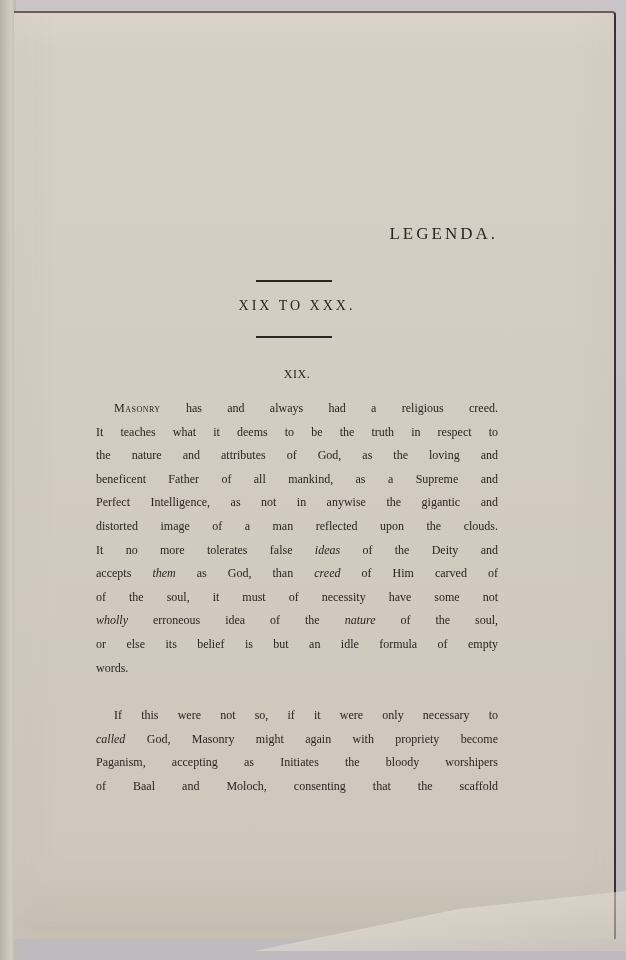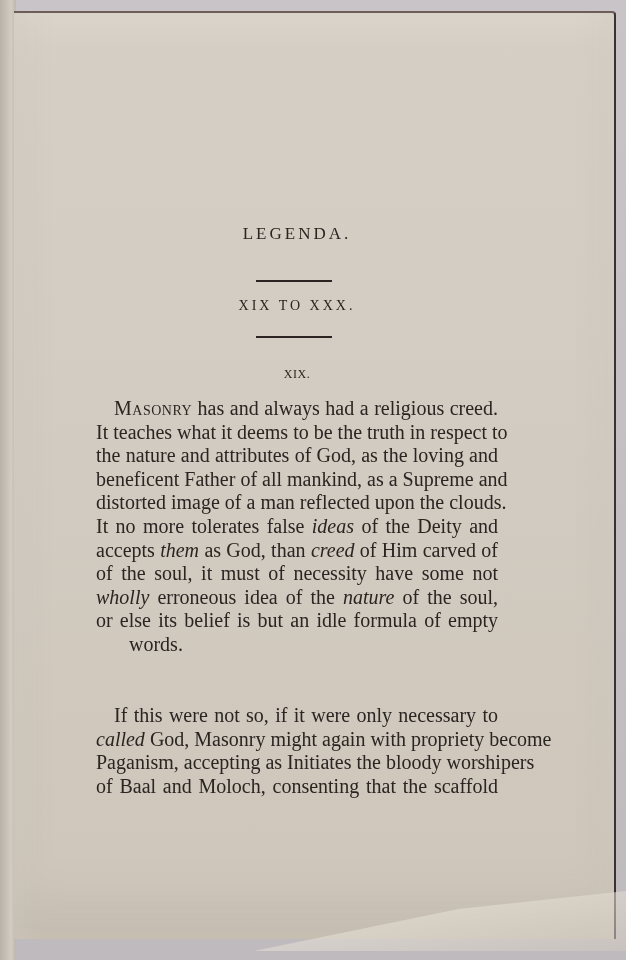--- a/index.html
+++ b/index.html
@@ -28,42 +28,42 @@
     position:absolute; left:240px; top:878px; width:372px; height:60px;
     background:linear-gradient(170deg, rgba(230,224,214,0.0) 0%, rgba(230,224,214,0.6) 40%, rgba(210,202,190,0.5) 100%);
     clip-path:polygon(0% 100%, 55% 30%, 100% 0%, 100% 100%);
   }
   .text-block {
     position:absolute; left:96px; top:0; width:402px;
     font-family:"Liberation Serif","DejaVu Serif",serif;
     color:#2a2422;
   }
   .title {
-    position:absolute; left:0; top:224px; width:402px; text-align:center;
+    position:absolute; left:0; top:224px; width:402px; text-align:right;
     font-size:17px; letter-spacing:3px; font-weight:normal;
   }
   .rule {
     position:absolute; height:2px; background:#2a2422; width:76px; left:160px;
   }
   .rule.r1 { top:280px; }
   .rule.r2 { top:336px; }
   .subtitle {
     position:absolute; left:0; top:298px; width:402px; text-align:center;
     font-size:14px; letter-spacing:3px;
   }
   .section {
     position:absolute; left:0; top:367px; width:402px; text-align:center;
     font-size:12px; letter-spacing:0.5px;
   }
   .para {
-    position:absolute; left:0; width:402px; font-size:20px; line-height:23.6px;
+    position:absolute; left:0; width:402px; font-size:12px; line-height:23.6px;
     text-align:justify; text-align-last:left;
   }
   .para .line { display:block; white-space:nowrap; text-align:justify; text-align-last:justify; }
-  .para .line.last { text-align-last:left;margin-left:33px; }
+  .para .line.last { text-align-last:left; }
   .para .line.indent { padding-left:18px; }
   .p1 { top:397px; }
   .p2 { top:704px; }
   .smallcaps { font-variant:small-caps; letter-spacing:0.5px; }
   em { font-style:italic; }
 </style>
 </head>
 <body>
 
 <div class="backdrop"></div>
@@ -78,20 +78,21 @@
   <div class="rule r1"></div>
   <div class="subtitle">XIX TO XXX.</div>
   <div class="rule r2"></div>
   <div class="section">XIX.</div>
 
   <div class="para p1">
     <span class="line indent"><span class="smallcaps">Masonry</span><span> has and always had a religious creed.</span></span>
     <span class="line">It teaches what it deems to be the truth in respect to</span>
     <span class="line">the nature and attributes of God, as the loving and</span>
     <span class="line">beneficent Father of all mankind, as a Supreme and</span>
+    <span class="line">Perfect Intelligence, as not in anywise the gigantic and</span>
     <span class="line">distorted image of a man reflected upon the clouds.</span>
     <span class="line"><span>It no more tolerates false </span><em>ideas</em><span> of the Deity and</span></span>
     <span class="line"><span>accepts </span><em>them</em><span> as God, than </span><em>creed</em><span> of Him carved of</span></span>
     <span class="line">of the soul, it must of necessity have some not</span>
     <span class="line"><em>wholly</em><span> erroneous idea of the </span><em>nature</em><span> of the soul,</span></span>
     <span class="line">or else its belief is but an idle formula of empty</span>
     <span class="line last">words.</span>
   </div>
 
   <div class="para p2">

